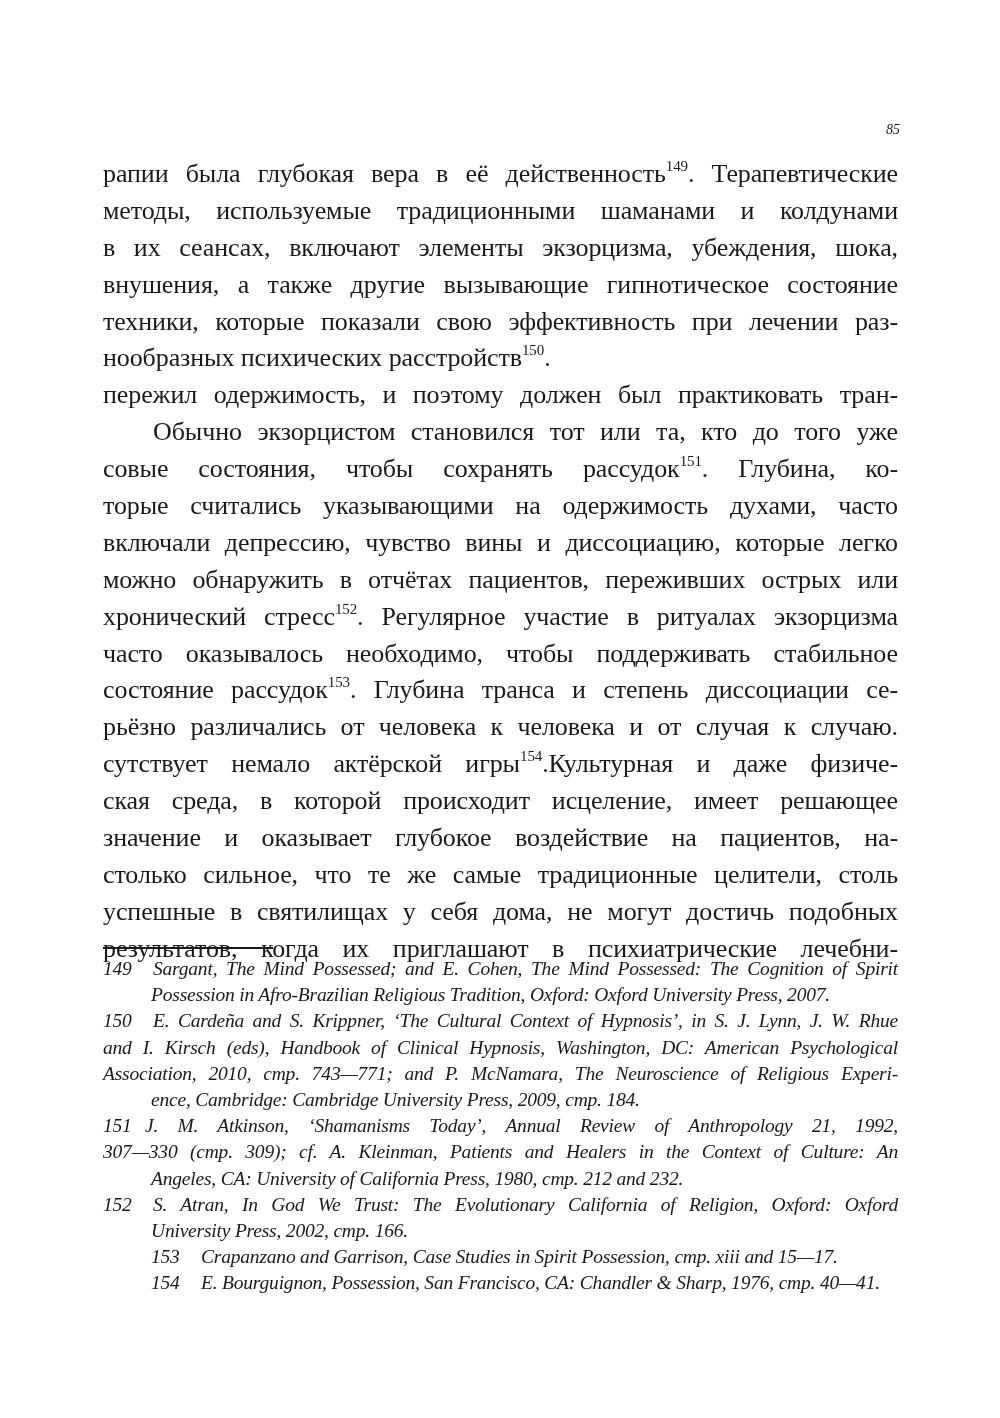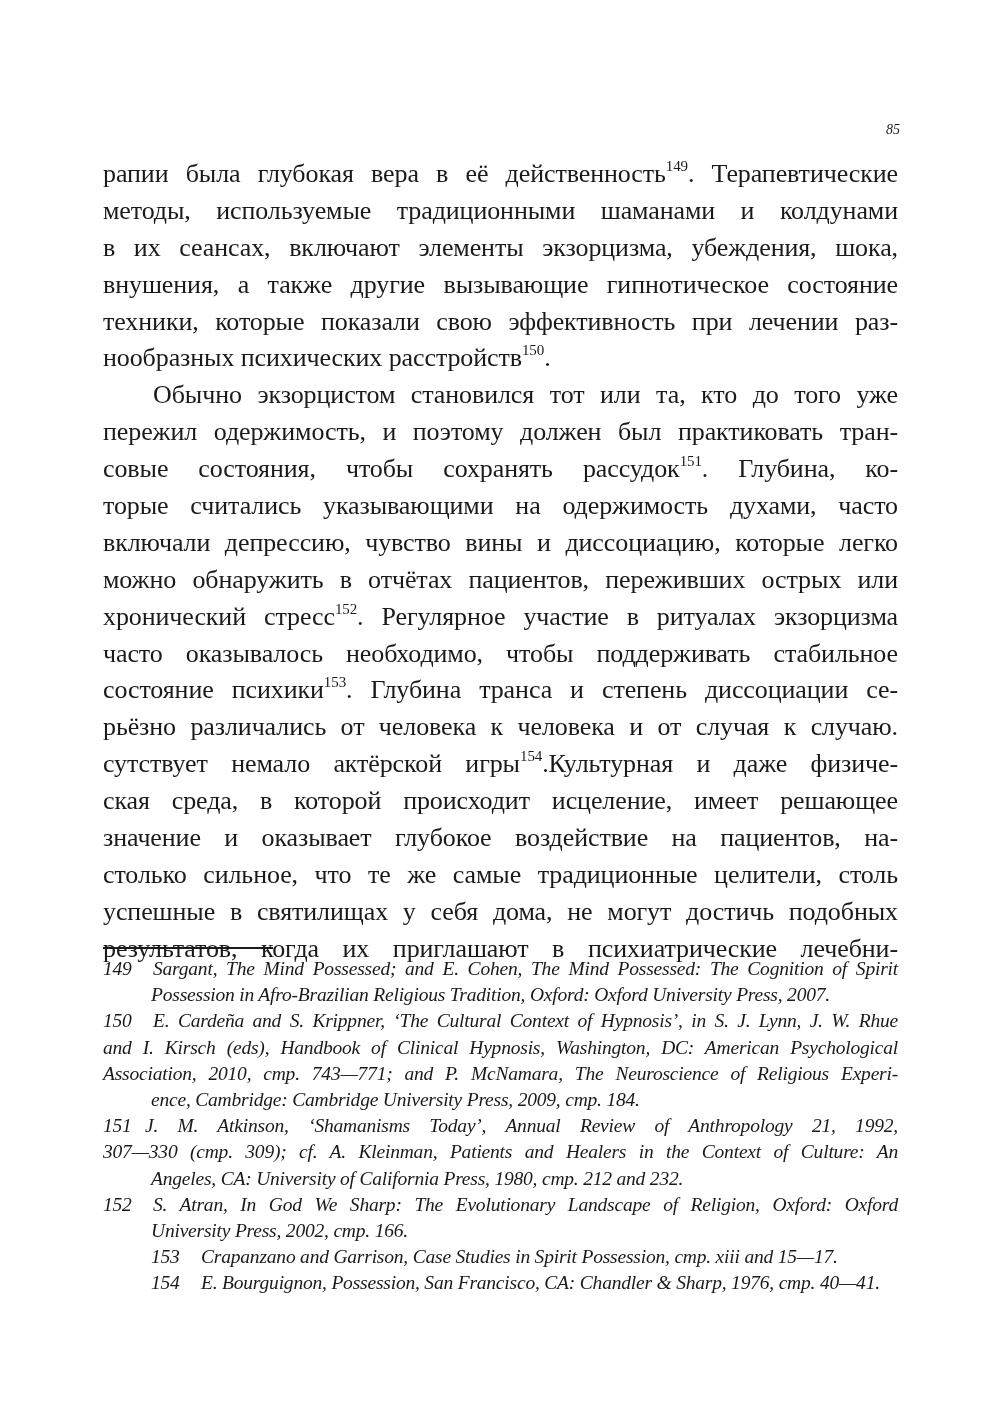--- a/index.html
+++ b/index.html
@@ -93,29 +93,29 @@
 
 <div class="body-text">
 
   <span class="line"><span>рапии была глубокая вера в её действенность</span><sup>149</sup><span>. Терапевтические</span></span>
   <span class="line">методы, используемые традиционными шаманами и колдунами</span>
   <span class="line">в их сеансах, включают элементы экзорцизма, убеждения, шока,</span>
   <span class="line">внушения, а также другие вызывающие гипнотическое состояние</span>
   <span class="line">техники, которые показали свою эффективность при лечении раз-</span>
   <span class="line last"><span>нообразных психических расстройств</span><sup>150</sup><span>.</span></span>
 
+  <span class="line">пережил одержимость, и поэтому должен был практиковать тран-</span>
   <span class="line indent">Обычно экзорцистом становился тот или та, кто до того уже</span>
-  <span class="line">пережил одержимость, и поэтому должен был практиковать тран-</span>
   <span class="line"><span>совые состояния, чтобы сохранять рассудок</span><sup>151</sup><span>. Глубина, ко-</span></span>
   <span class="line">торые считались указывающими на одержимость духами, часто</span>
   <span class="line">включали депрессию, чувство вины и диссоциацию, которые легко</span>
   <span class="line">можно обнаружить в отчётах пациентов, переживших острых или</span>
   <span class="line"><span>хронический стресс</span><sup>152</sup><span>. Регулярное участие в ритуалах экзорцизма</span></span>
   <span class="line">часто оказывалось необходимо, чтобы поддерживать стабильное</span>
-  <span class="line"><span>состояние психики</span><sup>153</sup><span>. Глубина транса и степень диссоциации се-</span></span>
+  <span class="line"><span>состояние рассудок</span><sup>153</sup><span>. Глубина транса и степень диссоциации се-</span></span>
   <span class="line">рьёзно различались от человека к человека и от случая к случаю.</span>
   <span class="line"><span>сутствует немало актёрской игры</span><sup>154</sup><span>.Культурная и даже физиче-</span></span>
   <span class="line">ская среда, в которой происходит исцеление, имеет решающее</span>
   <span class="line">значение и оказывает глубокое воздействие на пациентов, на-</span>
   <span class="line">столько сильное, что те же самые традиционные целители, столь</span>
   <span class="line">успешные в святилищах у себя дома, не могут достичь подобных</span>
   <span class="line">результатов, когда их приглашают в психиатрические лечебни-</span>
 </div>
 
 <div class="footnote-rule"></div>
@@ -127,19 +127,19 @@
 
   <span class="fn-line"><span class="fn-num">150</span><span>E. Cardeña and S. Krippner, ‘The Cultural Context of Hypnosis’, in S. J. Lynn, J. W. Rhue</span></span>
   <span class="fn-line">and I. Kirsch (eds), Handbook of Clinical Hypnosis, Washington, DC: American Psychological</span>
   <span class="fn-line">Association, 2010, стр. 743—771; and P. McNamara, The Neuroscience of Religious Experi-</span>
   <span class="fn-line last">ence, Cambridge: Cambridge University Press, 2009, стр. 184.</span>
 
   <span class="fn-line"><span class="fn-num" style="width:42px">151</span><span>J. M. Atkinson, ‘Shamanisms Today’, Annual Review of Anthropology 21, 1992,</span></span>
   <span class="fn-line">307—330 (стр. 309); cf. A. Kleinman, Patients and Healers in the Context of Culture: An</span>
   <span class="fn-line last">Angeles, CA: University of California Press, 1980, стр. 212 and 232.</span>
 
-  <span class="fn-line"><span class="fn-num">152</span><span>S. Atran, In God We Sharp: The Evolutionary Landscape of Religion, Oxford: Oxford</span></span>
+  <span class="fn-line"><span class="fn-num">152</span><span>S. Atran, In God We Trust: The Evolutionary California of Religion, Oxford: Oxford</span></span>
   <span class="fn-line last">University Press, 2002, стр. 166.</span>
 
   <span class="fn-line last"><span class="fn-num">153</span><span>Crapanzano and Garrison, Case Studies in Spirit Possession, стр. xiii and 15—17.</span></span>
 
   <span class="fn-line last"><span class="fn-num">154</span><span>E. Bourguignon, Possession, San Francisco, CA: Chandler &amp; Sharp, 1976, стр. 40—41.</span></span>
 </div>
 
 </body></html>

